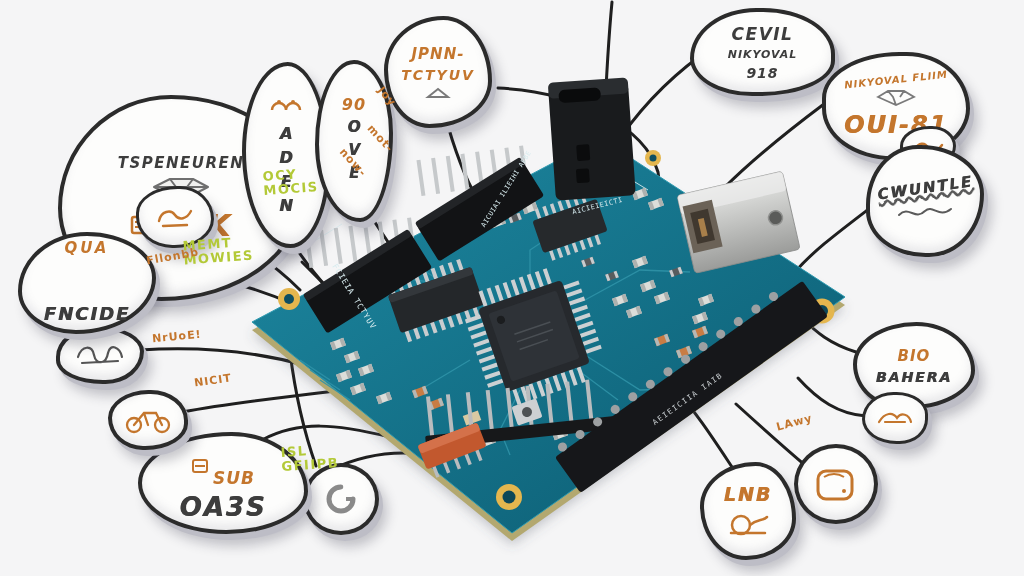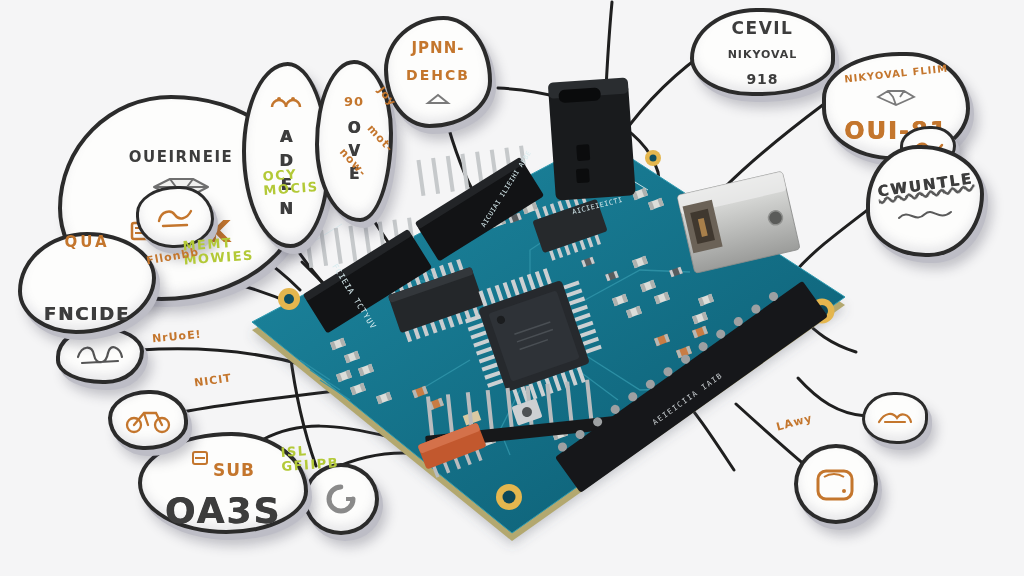--- a/index.html
+++ b/index.html
@@ -3,21 +3,21 @@
 <meta charset="utf-8">
 <style>
   html,body{margin:0;padding:0;background:#e9e9ec;}
   .scene{position:relative;width:1024px;height:576px;background:#f5f5f6;overflow:hidden;
          font-family:"DejaVu Sans",sans-serif;}
   .layer{position:absolute;left:0;top:0;}
   
   .bubble{position:absolute;background:#fdfdfc;border:4px solid #2b2b2b;box-sizing:border-box;
           box-shadow:4px 6px 0 #bdbdc6, 8px 12px 12px rgba(40,40,60,.25), inset 0 -6px 10px rgba(120,120,140,.15);
           display:flex;flex-direction:column;align-items:center;justify-content:center;
-          gap:10px;text-align:center;padding:6px;}
+          gap:4px;text-align:center;padding:6px;font-style:italic;}
   .minib{border-width:3px;}
   .b-title{font-weight:bold;font-size:15px;letter-spacing:1.5px;}
   .b-main{font-weight:bold;font-size:24px;letter-spacing:2px;text-shadow:.6px 0 currentColor;}
   .b-sub{font-weight:bold;font-size:12px;letter-spacing:1px;}
   .ink-d{color:#3d3d3d;}
   .ink-o{color:#c4762d;}
   .vert{writing-mode:vertical-rl;text-orientation:upright;letter-spacing:5px;}
   .scrib{text-decoration:underline wavy #5a5a5a 1.5px;}
   .row{display:flex;align-items:center;gap:4px;}
   
@@ -240,21 +240,21 @@
     </g>
     <g transform="translate(508,190) rotate(-58)">
       <text x="0" y="0" text-anchor="middle" font-family="DejaVu Sans Mono, monospace" font-size="6.5" letter-spacing="0.5" fill="#d8ecef">AICUIAI ILIEIHI AEBE</text>
     </g>
     <g transform="translate(598,208) rotate(-14)">
       <text x="0" y="0" text-anchor="middle" font-family="DejaVu Sans Mono, monospace" font-size="7" letter-spacing="0.5" fill="#cfe4e8">AICIEIEICTI</text>
     </g>
   </svg>
 
   <div class="bubble" style="left:58px;top:95px;width:246px;height:206px;border-radius:46% 54% 58% 42% / 55% 48% 52% 45%;">
-    <div class="b-title ink-d">OUEIRNEIE</div>
+    <div class="b-title ink-d">TSPENEUREN</div>
     <svg class="doodle" width="66" height="28" viewBox="0 0 66 28">
       <path d="M6,11 L22,3 L45,3 L60,11 L33,25 Z M22,3 L28,11 L33,25 M45,3 L39,11 M6,11 L60,11" fill="#f1f1ef" stroke="#6f6f6f" stroke-width="2" stroke-linejoin="round"></path>
     </svg>
     <div class="row">
       <svg class="doodle" width="24" height="20" viewBox="0 0 24 20">
         <rect x="2" y="2" width="20" height="16" rx="2" fill="none" stroke="#c4762d" stroke-width="2.5"></rect>
         <line x1="5" y1="7" x2="19" y2="7" stroke="#c4762d" stroke-width="2"></line>
           <line x1="5" y1="12" x2="19" y2="12" stroke="#c4762d" stroke-width="2"></line>
       </svg>
       <span class="b-main ink-o" style="font-size:30px;">EUK</span>
@@ -264,27 +264,27 @@
   <div class="bubble" style="left:242px;top:62px;width:88px;height:186px;border-radius:52% 48% 45% 55% / 48% 55% 45% 52%;">
     <svg class="doodle" width="40" height="30" viewBox="0 0 40 30">
       <path d="M6,20 a7,7 0 1 1 14,0 a7,7 0 1 1 14,0" fill="none" stroke="#c4762d" stroke-width="2.5"></path>
       <circle cx="13" cy="12" r="2" fill="#c4762d"></circle>
         <circle cx="27" cy="12" r="2" fill="#c4762d"></circle>
     </svg>
     <span class="b-main ink-d vert" style="font-size:16px;">ADEN</span>
   </div>
 
   <div class="bubble" style="left:315px;top:60px;width:78px;height:162px;border-radius:50% 50% 42% 58% / 52% 45% 55% 48%;">
-    <span class="b-sub ink-o" style="font-size:13px;text-align:right;">90</span>
+    <span class="b-sub ink-o" style="font-size:16px;text-align:right;">90</span>
     <span class="b-main ink-d vert" style="font-size:15px;">OVE</span>
   </div>
 
   <div class="bubble" style="left:384px;top:16px;width:108px;height:112px;border-radius:55% 45% 58% 42% / 48% 58% 42% 52%;">
     <span class="b-sub ink-o" style="font-size:15px;">JPNN-</span>
-    <span class="b-sub ink-o" style="font-size:14px;letter-spacing:2px;">DEHCB</span>
+    <span class="b-sub ink-o" style="font-size:14px;letter-spacing:2px;">TCTYUV</span>
     <svg class="doodle" width="26" height="12" viewBox="0 0 26 12">
       <path d="M3,10 L13,2 L23,10 Z" fill="none" stroke="#7a7a7a" stroke-width="2"></path>
     </svg>
   </div>
 
   <div class="bubble" style="left:690px;top:8px;width:145px;height:88px;border-radius:48% 52% 55% 45% / 60% 55% 42% 45%;">
     <div class="b-title ink-d" style="font-size:17px;">CEVIL</div>
     <span class="b-sub ink-d" style="font-size:11px;">NIKYOVAL</span>
     <span class="b-sub ink-d" style="font-size:14px;">918</span>
   </div>
@@ -303,52 +303,63 @@
     </svg>
   </div>
 
   <div class="bubble" style="left:866px;top:145px;width:118px;height:112px;border-radius:45% 55% 48% 52% / 55% 45% 58% 42%;">
     <span class="b-main ink-d scrib" style="font-size:15px;transform:rotate(-8deg);">CWUNTLE</span>
     <svg class="doodle" width="60" height="22" viewBox="0 0 60 22">
       <path d="M4,14 C14,4 20,20 30,10 C38,3 44,18 56,8" fill="none" stroke="#5a5a5a" stroke-width="2" stroke-linecap="round"></path>
     </svg>
   </div>
 
+  <div class="bubble" style="left:853px;top:322px;width:122px;height:88px;border-radius:52% 48% 58% 42% / 48% 55% 45% 52%;">
+    <span class="b-sub ink-o" style="font-size:15px;">BIO</span>
+    <span class="b-main ink-d" style="font-size:14px;">BAHERA</span>
+  </div>
 
   <div class="bubble minib" style="left:862px;top:392px;width:66px;height:52px;border-radius:50% 50% 45% 55% / 55% 45% 50% 50%;">
     <svg class="doodle" width="40" height="24" viewBox="0 0 40 24">
       <path d="M4,16 C10,6 18,6 22,12 C26,6 34,8 36,16 M10,16 L30,16" fill="none" stroke="#c4762d" stroke-width="2.2" stroke-linecap="round"></path>
     </svg>
   </div>
 
   <div class="bubble" style="left:794px;top:444px;width:84px;height:80px;border-radius:50%;">
     <svg class="doodle" width="44" height="38" viewBox="0 0 44 38">
       <rect x="4" y="6" width="34" height="28" rx="8" fill="none" stroke="#c4762d" stroke-width="3"></rect>
       <circle cx="30" cy="26" r="2" fill="#c4762d"></circle>
         <path d="M10,12 C16,8 24,8 30,12" fill="none" stroke="#c4762d" stroke-width="2"></path>
     </svg>
   </div>
 
+  <div class="bubble" style="left:700px;top:462px;width:96px;height:98px;border-radius:58% 42% 52% 48% / 45% 58% 42% 55%;">
+    <span class="b-main ink-o" style="font-size:19px;">LNB</span>
+    <svg class="doodle" width="46" height="30" viewBox="0 0 46 30">
+      <circle cx="16" cy="16" r="9" fill="none" stroke="#c4762d" stroke-width="2.5"></circle>
+      <path d="M25,16 C32,10 38,12 42,8 M6,24 L40,24" fill="none" stroke="#c4762d" stroke-width="2.5" stroke-linecap="round"></path>
+    </svg>
+  </div>
 
   <div class="bubble" style="left:303px;top:463px;width:76px;height:72px;border-radius:50%;">
     <svg class="doodle" width="38" height="38" viewBox="0 0 38 38">
       <circle cx="19" cy="19" r="12" fill="none" stroke="#8a8a8a" stroke-width="5" stroke-dasharray="56 20" stroke-linecap="round"></circle>
       <line x1="24" y1="19" x2="31" y2="19" stroke="#8a8a8a" stroke-width="4"></line>
     </svg>
   </div>
 
   <div class="bubble" style="left:138px;top:432px;width:170px;height:102px;border-radius:55% 45% 48% 52% / 50% 58% 42% 50%;">
     <div class="row">
       <svg class="doodle" width="18" height="16" viewBox="0 0 18 16">
         <rect x="2" y="2" width="14" height="12" rx="2" fill="none" stroke="#c4762d" stroke-width="2"></rect>
           <line x1="4" y1="8" x2="14" y2="8" stroke="#c4762d" stroke-width="2"></line>
       </svg>
       <span class="b-sub ink-o" style="font-size:17px;margin-top:24px;">SUB</span>
     </div>
-    <span class="b-main ink-d" style="font-size:36px;">OA3S</span>
+    <span class="b-main ink-d" style="font-size:26px;">OA3S</span>
   </div>
 
   <div class="bubble" style="left:108px;top:390px;width:80px;height:60px;border-radius:52% 48% 55% 45% / 48% 52% 45% 55%;">
     <svg class="doodle" width="52" height="30" viewBox="0 0 52 30">
       <circle cx="12" cy="20" r="7" fill="none" stroke="#c4762d" stroke-width="2.3"></circle>
       <circle cx="40" cy="20" r="7" fill="none" stroke="#c4762d" stroke-width="2.3"></circle>
       <path d="M12,20 L22,8 L34,8 L40,20 M22,8 L26,20" fill="none" stroke="#c4762d" stroke-width="2.3" stroke-linecap="round"></path>
     </svg>
   </div>
 

